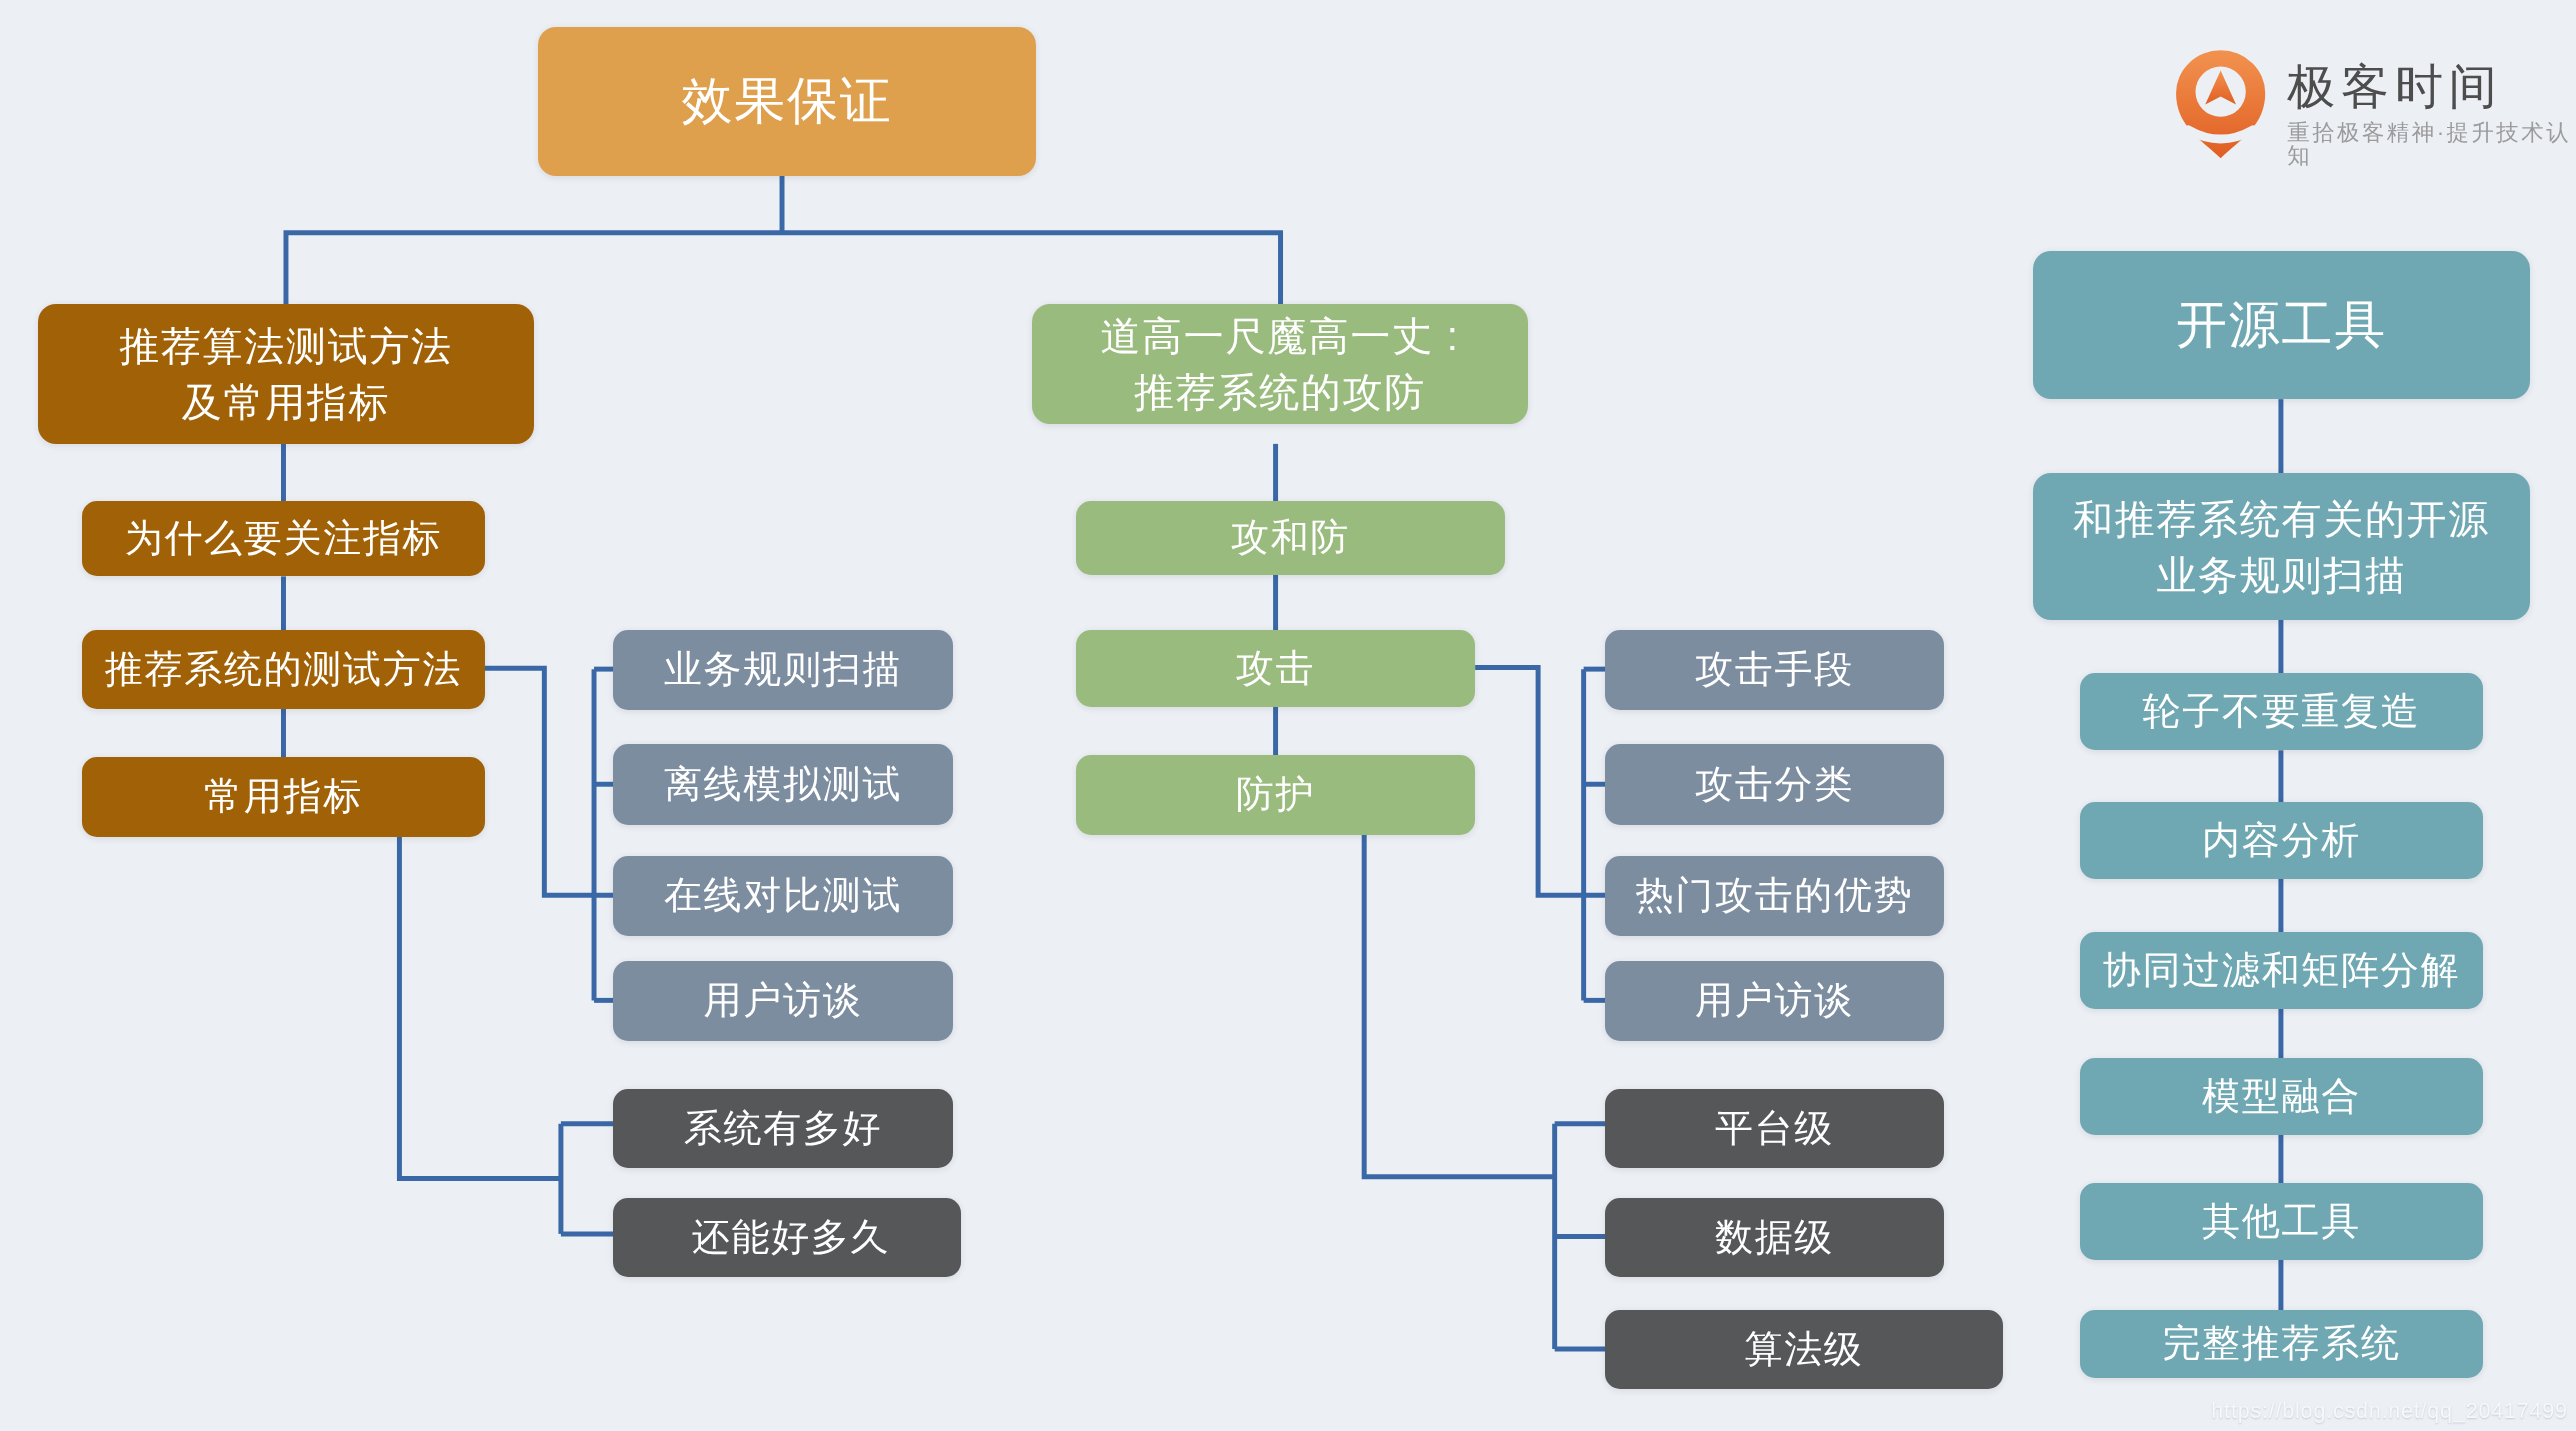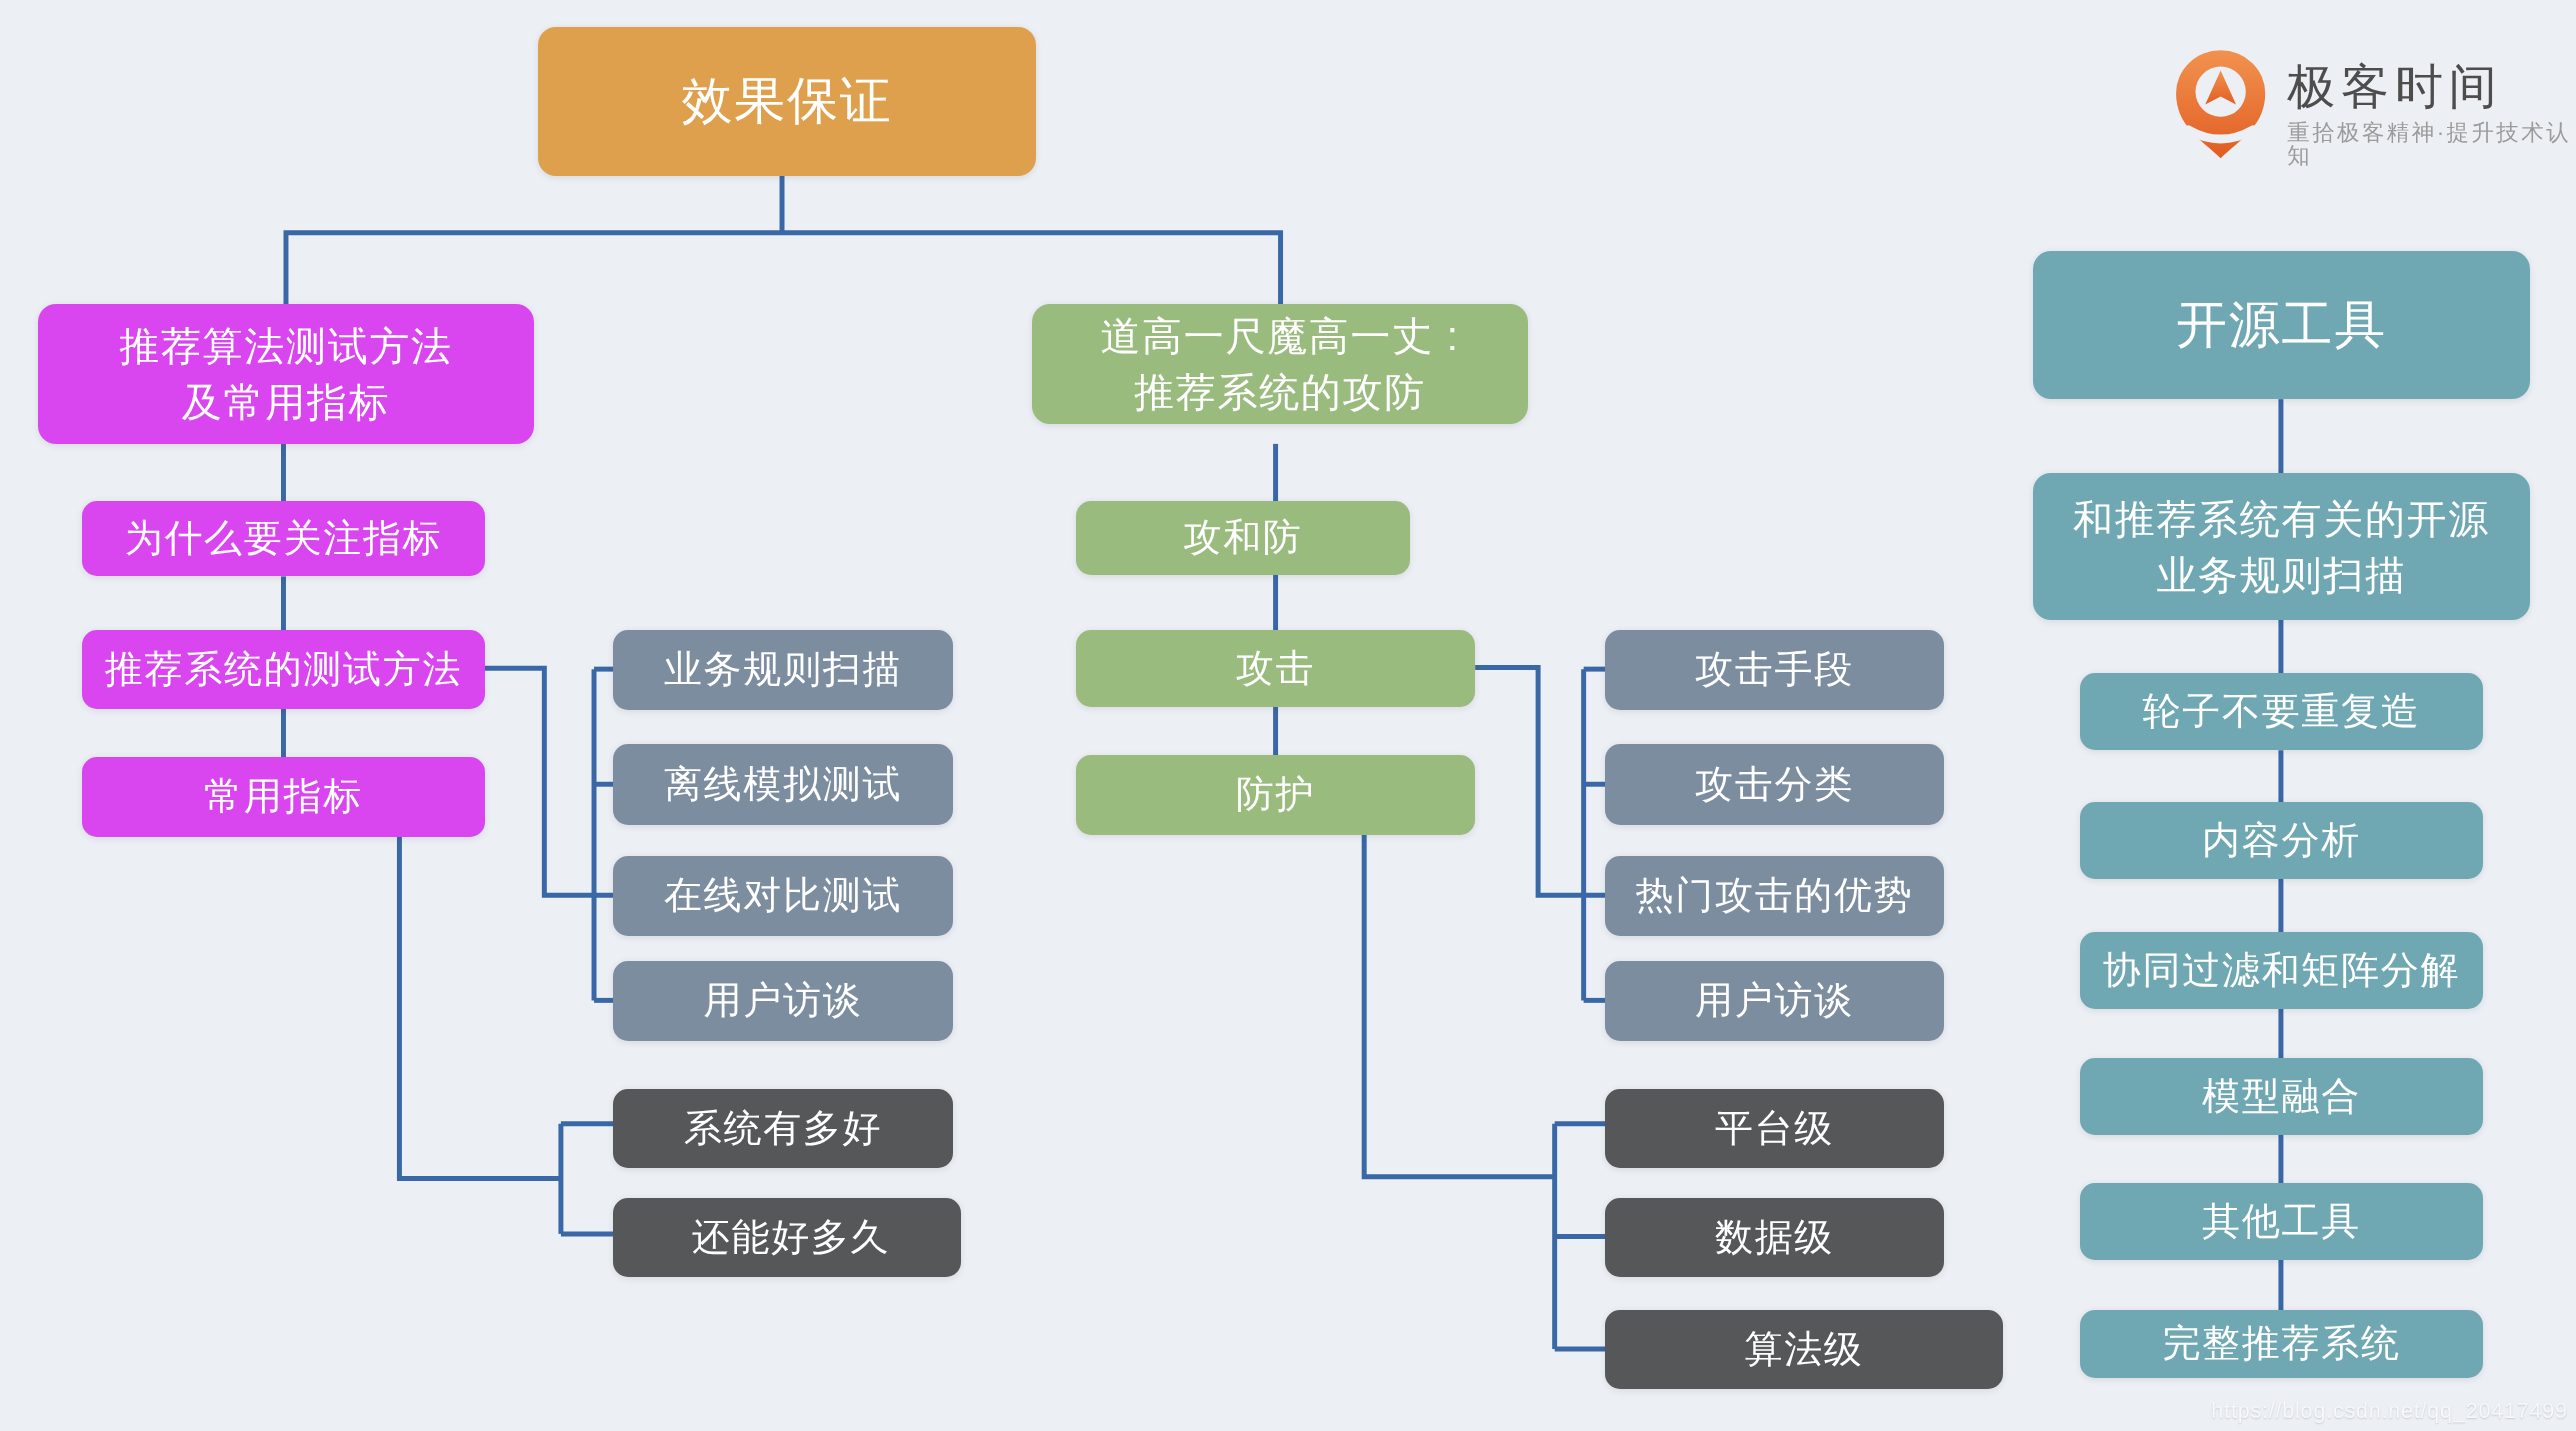--- a/index.html
+++ b/index.html
@@ -38,21 +38,21 @@
     white-space: pre-line;
     border-radius: 15px;
     font-size: 38px;
     line-height: 1.4;
     box-shadow: 0 1.7px 6.6px rgba(40,50,70,0.10);
     letter-spacing: 1.7px;
   }
   .root-node   { font-size: 51px; border-radius: 18px; }
   .parent-node { font-size: 40px; border-radius: 18px; }
   .c-orange { background: #DFA04E; }
-  .c-blue   { background: #d946ef; }
+  .c-blue   { background: #a16207; }
   .c-green  { background: #9ABB7E; }
   .c-gray   { background: #7D8DA0; }
   .c-dark   { background: #565759; }
   .c-teal   { background: #6FA8B2; }
 
   
   .brand {
     position: absolute;
     left: 2172px;
     top: 41px;
@@ -149,21 +149,21 @@
   <div class="node c-gray" style="left:613px; top:630px; width:340px; height:80px;">业务规则扫描</div>
   <div class="node c-gray" style="left:613px; top:744px; width:340px; height:81px;">离线模拟测试</div>
   <div class="node c-gray" style="left:613px; top:856px; width:340px; height:80px;">在线对比测试</div>
   <div class="node c-gray" style="left:613px; top:961px; width:340px; height:80px;">用户访谈</div>
 
   <div class="node c-dark" style="left:613px; top:1089px; width:340px; height:79px;">系统有多好</div>
   <div class="node c-dark" style="left:613px; top:1198px; width:340px; height:79px;padding-left:8px;">还能好多久</div>
 
   <div class="node parent-node c-green" style="left:1032px; top:304px; width:496px; height:120px;">道高一尺魔高一丈 :
 推荐系统的攻防</div>
-  <div class="node c-green" style="left:1076px; top:501px; width:334px; height:74px;">攻和防</div>
+  <div class="node c-green" style="left:1076px; top:501px; width:429px; height:74px;">攻和防</div>
   <div class="node c-green" style="left:1076px; top:630px; width:399px; height:77px;">攻击</div>
   <div class="node c-green" style="left:1076px; top:755px; width:399px; height:80px;">防护</div>
 
   <div class="node c-gray" style="left:1605px; top:630px; width:339px; height:80px;">攻击手段</div>
   <div class="node c-gray" style="left:1605px; top:744px; width:339px; height:81px;">攻击分类</div>
   <div class="node c-gray" style="left:1605px; top:856px; width:339px; height:80px;">热门攻击的优势</div>
   <div class="node c-gray" style="left:1605px; top:961px; width:339px; height:80px;">用户访谈</div>
 
   <div class="node c-dark" style="left:1605px; top:1089px; width:339px; height:79px;">平台级</div>
   <div class="node c-dark" style="left:1605px; top:1198px; width:339px; height:79px;">数据级</div>

